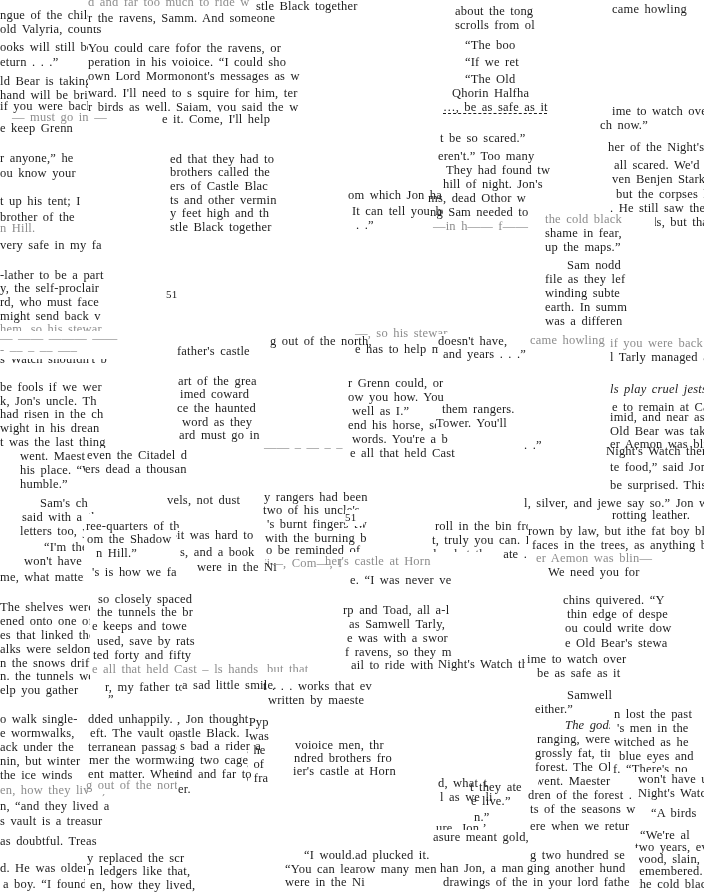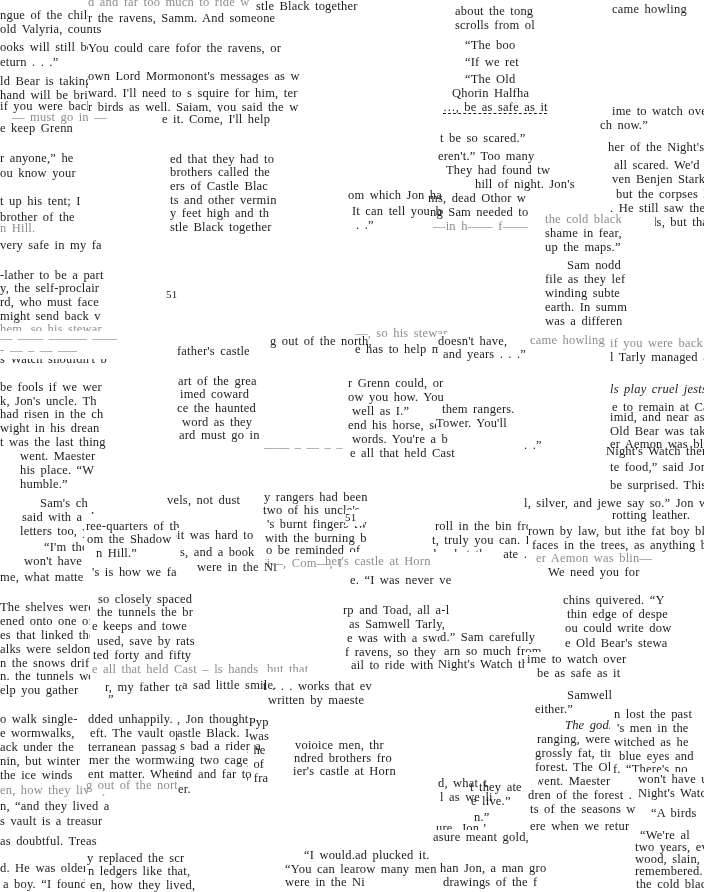--- a/index.html
+++ b/index.html
@@ -75,20 +75,21 @@
     </div>
     <div class="frag" style="left: 88px; top: 0px; width: 268px; height: 27px;">
       <span class="ln f" style="left: 0px; top: -5px;">d and far too much to ride w</span>
       <span class="ln" style="left: 0px; top: 11px;">r the ravens, Samm. And someone</span>
     </div>
     <div class="frag" style="left: 256px; top: 0px; width: 100px; height: 15px;">
       <span class="ln" style="left: 0px; top: -1px;">stle Black together</span>
     </div>
     <div class="frag" style="left: 88px; top: 36px; width: 360px; height: 80px; word-spacing: 5px;">
       <span class="ln" style="left: 0px; top: 5px;">You could care fofor the ravens, or</span>
+      <span class="ln" style="left: 0px; top: 19px;">peration in his voioice. “I could sho</span>
       <span class="ln" style="left: 0px; top: 33px;">own Lord Mormonont's messages as w</span>
       <span class="ln" style="left: 0px; top: 50px;">ward. I'll need to s squire for him, ter</span>
       <span class="ln" style="left: 0px; top: 64px;">r birds as well. Saiam, you said the w</span>
     </div>
     <div class="frag" style="left: 162px; top: 112px; width: 180px; height: 16px;">
       <span class="ln" style="left: 0px; top: 0px;">e it. Come, I'll help</span>
     </div>
     <div class="frag" style="left: 170px; top: 152px; width: 96px; height: 84px;">
       <span class="ln" style="left: 0px; top: 0px;">ed that they had to</span>
       <span class="ln" style="left: 0px; top: 13px;">brothers called the</span>
@@ -106,21 +107,21 @@
       <span class="ln" style="left: 12px; top: 4px;">about the tong</span>
       <span class="ln" style="left: 12px; top: 18px;">scrolls from ol</span>
       <span class="ln" style="left: 22px; top: 38px;">“The boo</span>
       <span class="ln" style="left: 22px; top: 55px;">“If we ret</span>
       <span class="ln" style="left: 22px; top: 72px;">“The Old</span>
       <span class="ln" style="left: 9px; top: 86px;">Qhorin Halfha</span>
       <span class="ln u" style="left: 0px; top: 100px;">…, be as safe as it</span>
       <span class="ln" style="left: -3px; top: 131px;">t be so scared.”</span>
       <span class="ln" style="left: -5px; top: 149px;">eren't.” Too many</span>
       <span class="ln" style="left: 3px; top: 163px;">They had found tw</span>
-      <span class="ln" style="left: 0px; top: 177px; margin-left: 32px;">hill of night. Jon's</span>
+      <span class="ln" style="left: 0px; top: 177px;">hill of night. Jon's</span>
       <span class="ln" style="left: -15px; top: 191px;">ms, dead Othor w</span>
       <span class="ln" style="left: -13px; top: 205px;">ng Sam needed to</span>
       <span class="ln f" style="left: -10px; top: 219px;">—in h—— f——</span>
     </div>
     <div class="frag" style="left: 612px; top: 0px; width: 92px; height: 18px;">
       <span class="ln" style="left: 0px; top: 2px;">came howling</span>
     </div>
     <div class="frag" style="left: 600px; top: 100px; width: 104px; height: 131px;">
       <span class="ln" style="left: 12px; top: 4px;">ime to watch over</span>
       <span class="ln" style="left: 0px; top: 18px;">ch now.”</span>
@@ -191,20 +192,24 @@
       <span class="ln" style="left: 0px; top: 101px;">er Aemon was blin</span>
       <span class="ln" style="left: -4px; top: 108px;">Night's Watch then</span>
       <span class="ln" style="left: 0px; top: 124px;">te food,” said Jon,</span>
       <span class="ln" style="left: 0px; top: 142px;">be surprised. This</span>
       <span class="ln" style="left: -86px; top: 160px;">l, silver, and jewe say so.” Jon was</span>
       <span class="ln" style="left: 2px; top: 172px;">rotting leather.</span>
     </div>
     <div class="frag" style="left: 524px; top: 438px; width: 30px; height: 16px;">
       <span class="ln" style="left: 0px; top: 0px;">. .”</span>
     </div>
+    <div class="frag" style="left: 85px; top: 448px; width: 112px; height: 30px;">
+      <span class="ln" style="left: 2px; top: 0px;">even the Citadel d</span>
+      <span class="ln" style="left: 0px; top: 14px;">ers dead a thousan</span>
+    </div>
     <div class="frag" style="left: 167px; top: 493px; width: 75px; height: 16px;">
       <span class="ln" style="left: 0px; top: 0px;">vels, not dust</span>
     </div>
     <div class="frag" style="left: 240px; top: 486px; width: 122px; height: 86px;">
       <span class="ln" style="left: 24px; top: 4px;">y rangers had been</span>
       <span class="ln" style="left: 23px; top: 17px;">two of his uncle's</span>
       <span class="ln" style="left: 27px; top: 31px;">'s burnt fingers tw</span>
       <span class="ln" style="left: 25px; top: 45px;">with the burning b</span>
       <span class="ln" style="left: 26px; top: 57px;">o be reminded of.</span>
       <span class="ln f" style="left: 0px; top: 70px;">ne Ni—, Com—, I'll h—</span>
@@ -251,24 +256,20 @@
       <span class="ln" style="left: 6px; top: 65px;">as Samwell Tarly,</span>
       <span class="ln" style="left: 4px; top: 79px;">e was with a swor</span>
       <span class="ln" style="left: 2px; top: 93px;">f ravens, so they m</span>
       <span class="ln" style="left: 8px; top: 106px;">ail to ride with the</span>
     </div>
     <div class="frag" style="left: 563px; top: 593px; width: 141px; height: 59px;">
       <span class="ln" style="left: 0px; top: 0px;">chins quivered. “Y</span>
       <span class="ln" style="left: 4px; top: 14px;">thin edge of despe</span>
       <span class="ln" style="left: 2px; top: 28px;">ou could write dow</span>
       <span class="ln" style="left: 2px; top: 43px;">e Old Bear's stewa</span>
-    </div>
-    <div class="frag" style="left: 440px; top: 630px; width: 95px; height: 30px;">
-      <span class="ln" style="left: 0px; top: 0px;">d.” Sam carefully</span>
-      <span class="ln" style="left: 4px; top: 14px;">arn so much from</span>
     </div>
     <div class="frag" style="left: 438px; top: 657px; width: 90px; height: 16px;">
       <span class="ln" style="left: 0px; top: 0px;">Night's Watch then</span>
     </div>
     <div class="frag" style="left: 525px; top: 652px; width: 115px; height: 138px;">
       <span class="ln" style="left: 2px; top: 0px;">ime to watch over</span>
       <span class="ln" style="left: 12px; top: 14px;">be as safe as it</span>
       <span class="ln" style="left: 42px; top: 36px;">Samwell</span>
       <span class="ln" style="left: 10px; top: 50px;">either.”</span>
       <span class="ln i" style="left: 40px; top: 66px;">The gods</span>
@@ -348,18 +349,23 @@
     </div>
     <div class="frag" style="left: 285px; top: 848px; width: 162px; height: 43px;">
       <span class="ln" style="left: 19px; top: 0px;">“I would.ad plucked it.</span>
       <span class="ln" style="left: 0px; top: 14px;">“You can learow many men</span>
       <span class="ln" style="left: 0px; top: 27px;">were in the Ni</span>
     </div>
     <div class="frag" style="left: 440px; top: 855px; width: 100px; height: 36px;">
       <span class="ln" style="left: 0px; top: 6px;">han Jon, a man gro</span>
       <span class="ln" style="left: 3px; top: 20px;">drawings of the f</span>
     </div>
+    <div class="frag" style="left: 527px; top: 848px; width: 112px; height: 43px;">
+      <span class="ln" style="left: 3px; top: 0px;">g two hundred se</span>
+      <span class="ln" style="left: 0px; top: 13px;">ging another hund</span>
+      <span class="ln" style="left: 6px; top: 27px;">in your lord fathe</span>
+    </div>
     <div class="frag" style="left: 85px; top: 851px; width: 112px; height: 43px;">
       <span class="ln" style="left: 2px; top: 0px;">y replaced the scr</span>
       <span class="ln" style="left: 3px; top: 13px;">n ledgers like that,</span>
       <span class="ln" style="left: 5px; top: 27px;">en, how they lived,</span>
     </div>
   </div>
 
 </body></html>

